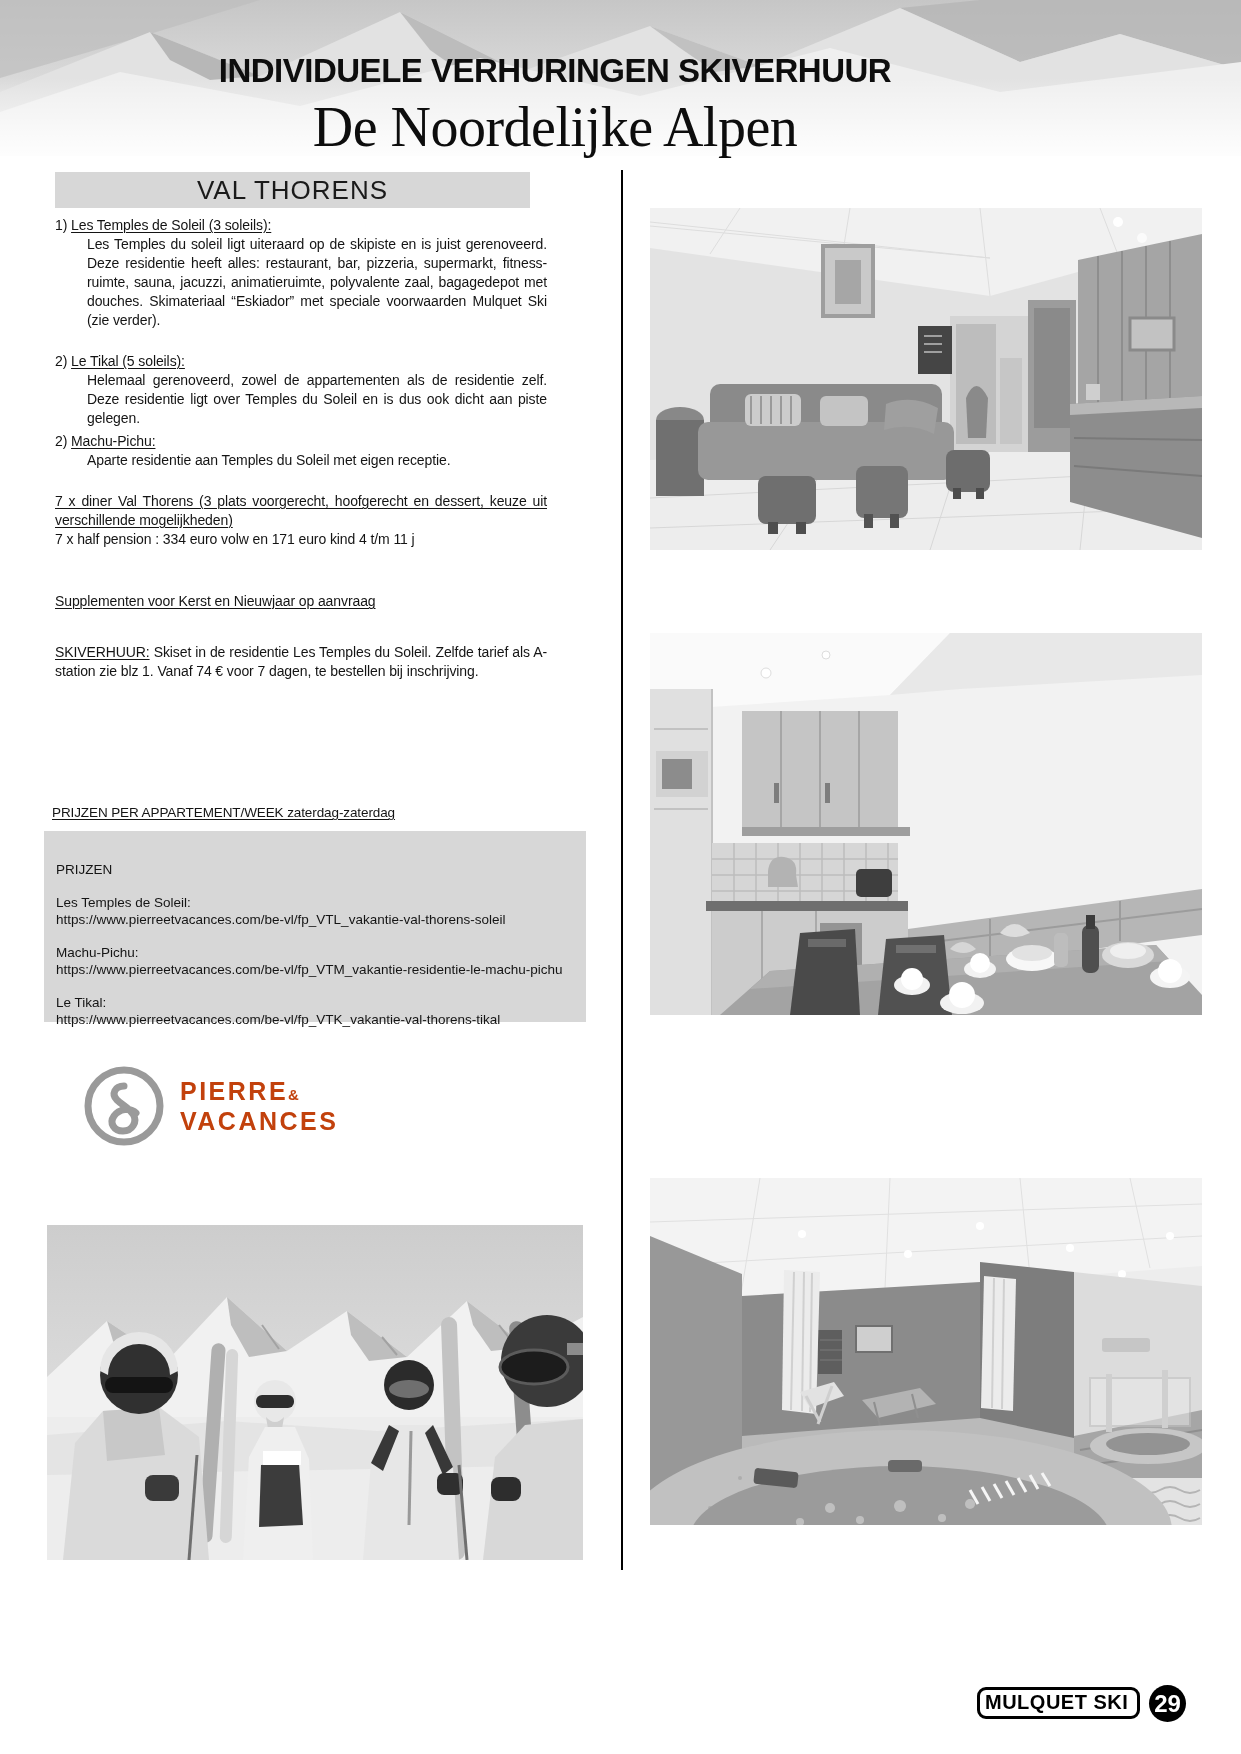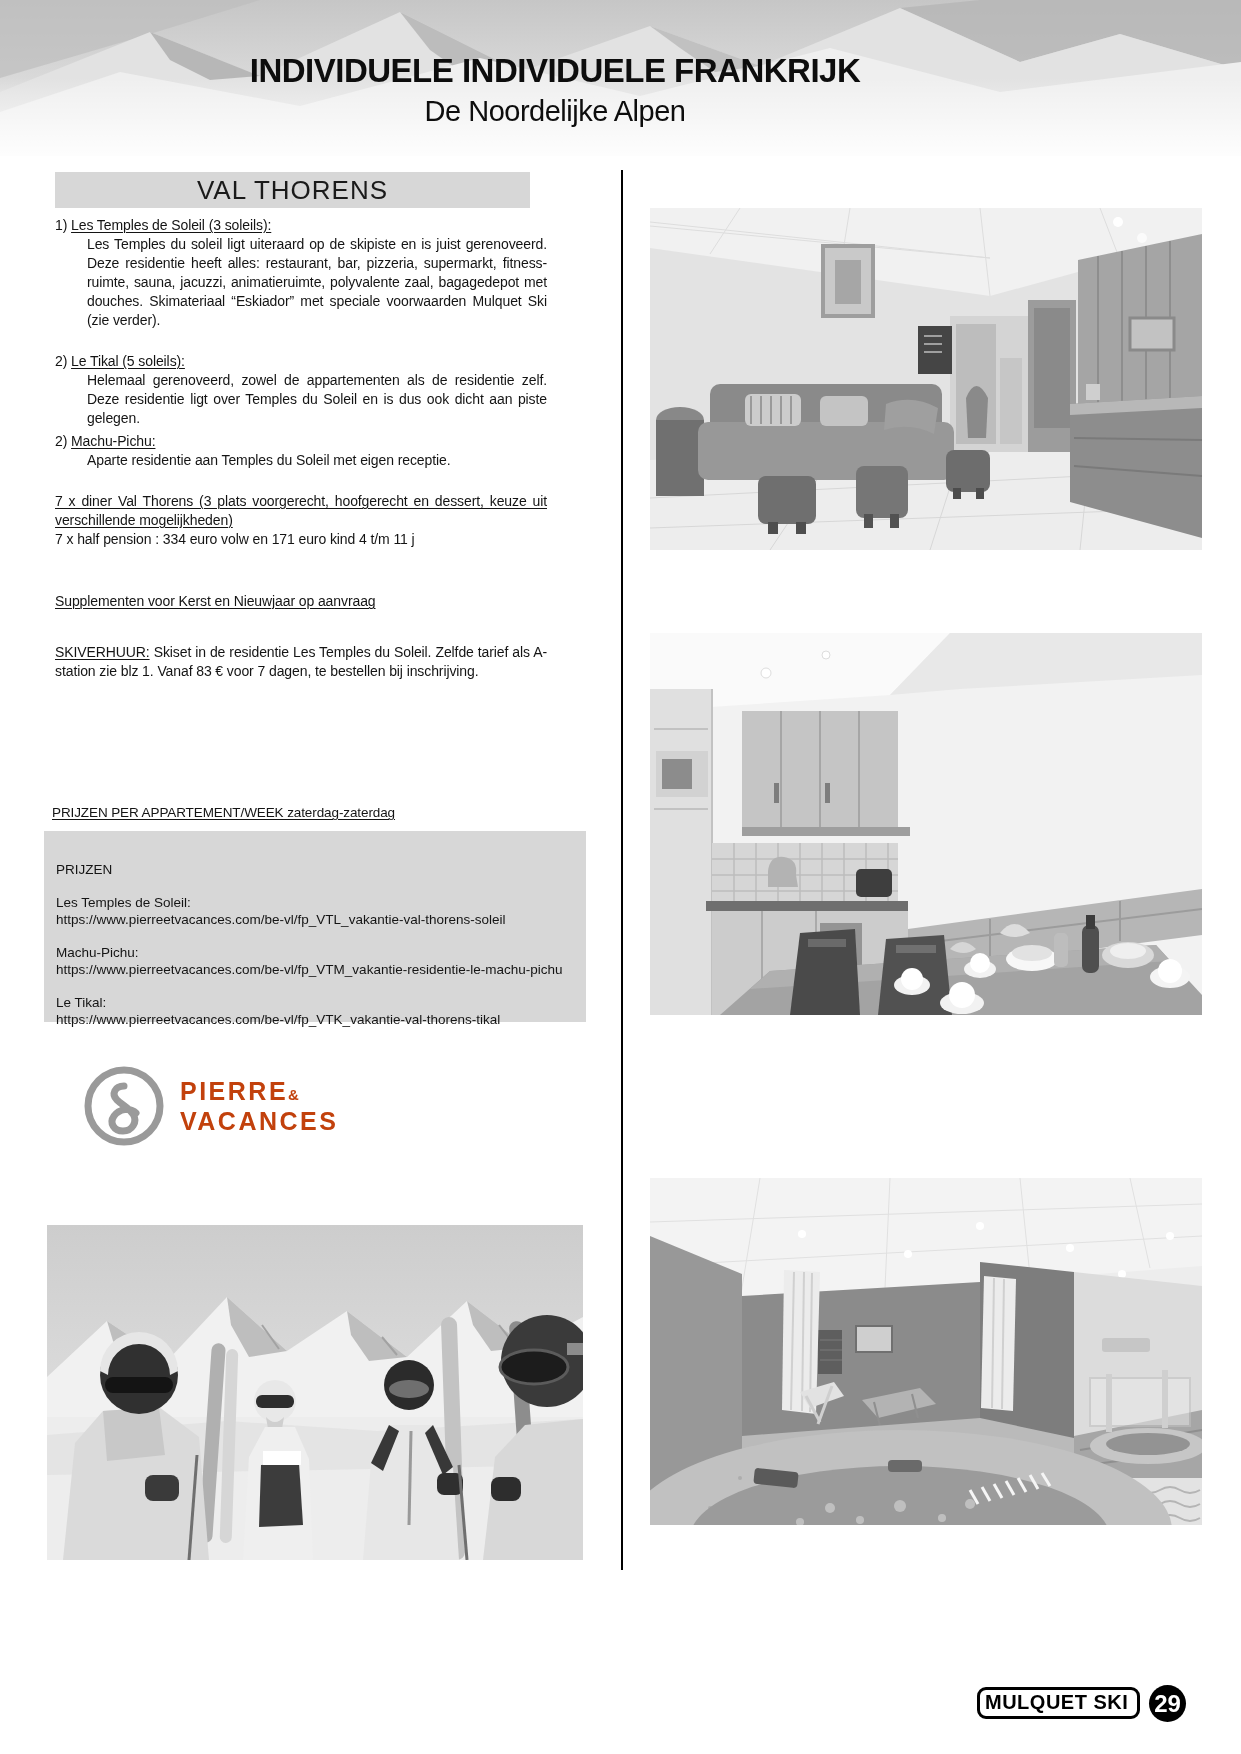--- a/index.html
+++ b/index.html
@@ -7,21 +7,21 @@
     position:relative;width:1241px;height:1754px;background:#ffffff;
     font-family:"Liberation Sans",sans-serif;color:#141414;overflow:hidden;
   }
   
   .hero{position:absolute;left:0;top:0;width:1241px;height:156px;}
   .hero svg{position:absolute;left:0;top:0;width:100%;height:100%;}
   .hero-titles{position:absolute;left:0;top:0;width:1110px;text-align:center;}
   .hero-title{margin:0;position:absolute;left:0;top:52px;width:1110px;
     font-size:33px;font-weight:700;letter-spacing:-0.5px;color:#0d0d0d;}
   .hero-subtitle{margin:0;position:absolute;left:0;top:95px;width:1110px;
-    font-size:29px;font-weight:400;letter-spacing:-0.5px;color:#0d0d0d;}
+    font-size:56px;font-weight:400;letter-spacing:-0.5px;color:#0d0d0d;font-family:Liberation Serif, serif;}
   
   .divider-v{position:absolute;left:621px;top:170px;width:2px;height:1400px;background:#000;}
   .block{position:absolute;left:55px;width:492px;font-size:14px;line-height:19px;letter-spacing:-0.1px;}
   .u{text-decoration:underline;text-underline-offset:2px;text-decoration-thickness:1px;}
   .section-bar{position:absolute;left:55px;top:172px;width:475px;height:36px;background:#d7d7d7;
     text-align:center;font-size:26px;line-height:37px;letter-spacing:1px;color:#1a1a1a;}
   .listing-head{white-space:nowrap;}
   .listing-body{margin:0 0 0 32px;text-align:justify;}
   .plain{margin:0;text-align:justify;}
   .diner-lines p{margin:0;}
@@ -69,21 +69,21 @@
       <polygon points="980,0 1241,0 1241,70 1120,34 1020,62 900,8" fill="#b5b5b5" opacity="0.8"></polygon>
       <polygon points="0,0 260,0 150,34 0,78" fill="#bdbdbd" opacity="0.7"></polygon>
       <polygon points="0,92 150,32 260,76 400,12 520,72 650,26 760,66 900,8 1020,62 1120,34 1241,70 1241,156 0,156" fill="#e2e2e2"></polygon>
       <polygon points="150,32 260,76 210,80 170,60" fill="#adadad" opacity="0.8"></polygon>
       <polygon points="400,12 520,72 470,78 430,50" fill="#b3b3b3" opacity="0.8"></polygon>
       <polygon points="650,26 760,66 715,72 680,48" fill="#b3b3b3" opacity="0.7"></polygon>
       <polygon points="0,112 120,72 300,106 480,58 640,96 830,48 1000,92 1241,62 1241,156 0,156" fill="#efefef"></polygon>
       <rect width="1241" height="156" fill="url(#hfade)"></rect>
     </svg>
     <div class="hero-titles">
-      <h1 class="hero-title">INDIVIDUELE INDIVIDUELE FRANKRIJK</h1>
+      <h1 class="hero-title">INDIVIDUELE VERHURINGEN SKIVERHUUR</h1>
       <h2 class="hero-subtitle">De Noordelijke Alpen</h2>
     </div>
   </header>
 
   <div class="divider-v"></div>
 
   <div class="section-bar">
     <span>VAL THORENS</span>
   </div>
 
@@ -105,21 +105,21 @@
   <div class="block diner-lines" style="top:492px">
     <p class="plain"><span class="u">7 x diner Val Thorens  (3 plats voorgerecht, hoofgerecht en dessert, keuze uit verschillende mogelijkheden)</span></p>
     <p>7 x half pension : 334 euro volw en 171 euro kind 4 t/m 11 j</p>
   </div>
 
   <div class="block" style="top:592px">
     <span class="u">Supplementen voor Kerst en Nieuwjaar op aanvraag</span>
   </div>
 
   <div class="block" style="top:643px">
-    <p class="plain"><span class="u">SKIVERHUUR:</span> <span>Skiset in de residentie Les Temples du Soleil. Zelfde tarief als A-station zie blz 1. Vanaf 83 € voor 7 dagen, te bestellen bij inschrijving.</span></p>
+    <p class="plain"><span class="u">SKIVERHUUR:</span> <span>Skiset in de residentie Les Temples du Soleil. Zelfde tarief als A-station zie blz 1. Vanaf 74 € voor 7 dagen, te bestellen bij inschrijving.</span></p>
   </div>
 
   <div class="block prices-head" style="top:803px;left:52px">
     <span class="u">PRIJZEN PER APPARTEMENT/WEEK zaterdag-zaterdag</span>
   </div>
 
   <div class="prices-box">
     <div>PRIJZEN</div>
     <div class="prices-entry">
       <p>Les Temples de Soleil:</p>

